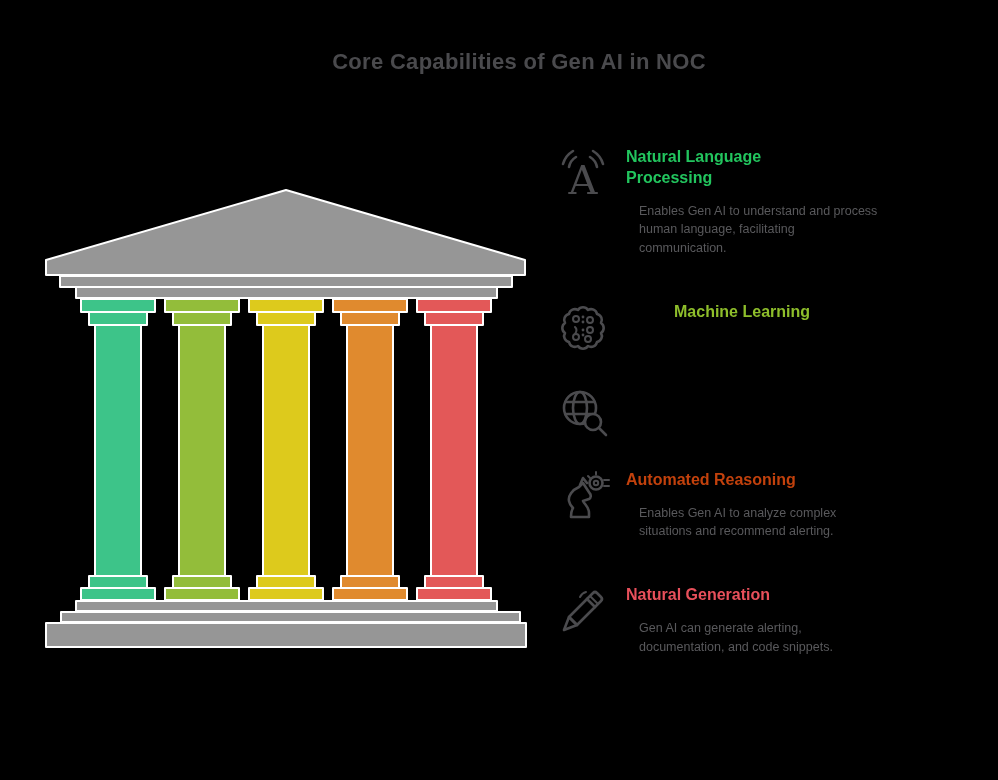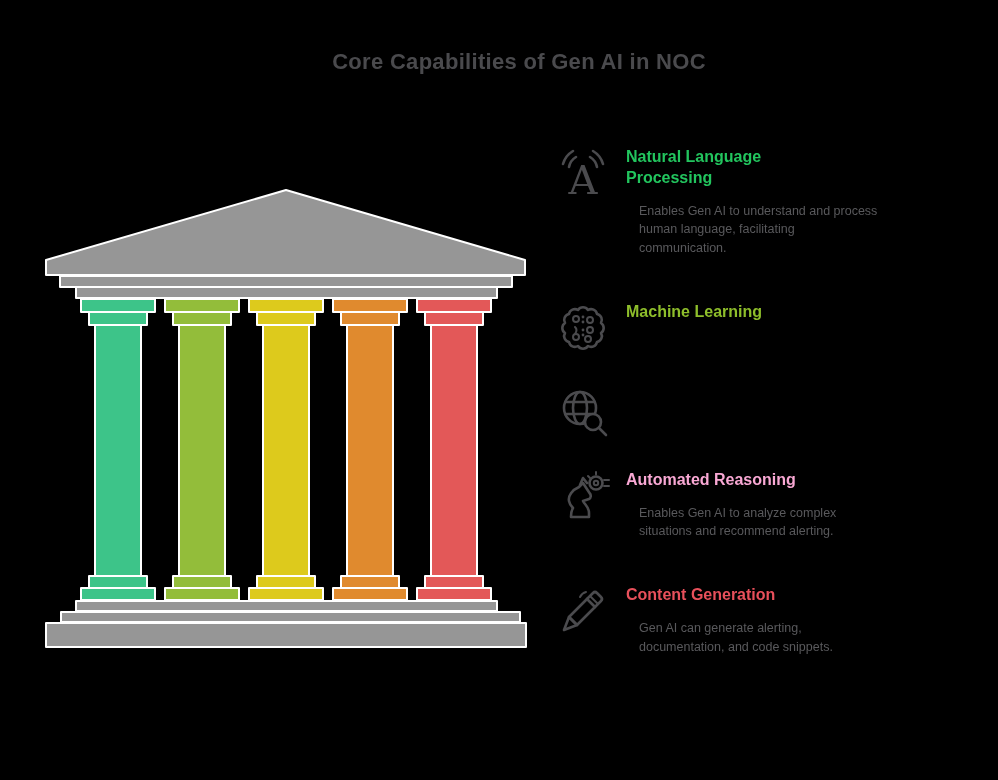--- a/index.html
+++ b/index.html
@@ -99,21 +99,21 @@
           <circle class="dot" cx="27" cy="21" r="1.4"></circle>
         <circle class="lnthin" cx="34" cy="19" r="3"></circle>
         <path class="lnthin" d="M19,26 q3,3 0,7"></path>
         <circle class="lnthin" cx="34" cy="29" r="3"></circle>
         <circle class="dot" cx="27" cy="29" r="1.4"></circle>
           <circle class="dot" cx="27" cy="34" r="1.4"></circle>
         <circle class="lnthin" cx="20" cy="36" r="3"></circle>
         <circle class="lnthin" cx="32" cy="38" r="3"></circle>
       </svg>
       <div class="cap-text">
-        <h3 class="cap-title" style="color: rgb(142, 190, 43);">Machine Learning</h3>
+        <h3 class="cap-title" style="color: rgb(142, 190, 43); margin-left: 48px;">Machine Learning</h3>
       </div>
     </div>
 
     <div class="cap-item">
       <svg class="cap-icon" viewBox="0 0 54 54">
         <circle class="ln" cx="24" cy="23" r="16"></circle>
         <ellipse class="ln" cx="24" cy="23" rx="7" ry="16"></ellipse>
         <line class="ln" x1="10" y1="17" x2="38" y2="17"></line>
         <line class="ln" x1="9.5" y1="29" x2="38.5" y2="29"></line>
         <circle class="mask" cx="37" cy="37" r="8"></circle>
@@ -126,33 +126,33 @@
         <path class="ln" d="M15,48 L33,48 L33,44 C33,38 29,36 27,32 L33,30 C35,29 35.5,26 33.5,24 L27,14 L23,18 C16,21 12,27 13,32 C13.5,35 15,37 17,39 C15,42 15,45 15,48 Z"></path>
         <path class="ln" d="M24,16 L27,9 L31,14"></path>
         <circle class="mask" cx="40" cy="14" r="6.5"></circle>
         <circle class="lnthin" cx="40" cy="14" r="2.2"></circle>
         <line class="lnthin" x1="48" y1="11" x2="53" y2="11"></line>
         <line class="lnthin" x1="48" y1="17" x2="53" y2="17"></line>
         <line class="lnthin" x1="40" y1="5.5" x2="40" y2="3"></line>
         <line class="lnthin" x1="34" y1="9" x2="32" y2="7"></line>
       </svg>
       <div class="cap-text">
-        <h3 class="cap-title" style="color: #f9a8d4;">Automated Reasoning</h3>
+        <h3 class="cap-title" style="color: #c2410c;">Automated Reasoning</h3>
         <p class="cap-desc">Enables Gen AI to analyze complex situations and recommend alerting.</p>
       </div>
     </div>
 
     <div class="cap-item">
       <svg class="cap-icon" viewBox="0 0 54 54">
         <path class="ln" d="M8,46 L13,33 L21,41 Z"></path>
         <path class="ln" d="M13,33 L31,15 L39,23 L21,41 Z"></path>
         <path class="ln" d="M31,15 L37,9 Q39,7 41,9 L45,13 Q47,15 45,17 L39,23"></path>
         <line class="lnthin" x1="34" y1="12" x2="42" y2="20"></line>
         <path class="lnthin" d="M24,13 Q26,9 30,8"></path>
       </svg>
       <div class="cap-text">
-        <h3 class="cap-title" style="color: rgb(232, 80, 91);">Content Generation</h3>
+        <h3 class="cap-title" style="color: rgb(232, 80, 91);">Natural Generation</h3>
         <p class="cap-desc">Gen AI can generate alerting, documentation, and code snippets.</p>
       </div>
     </div>
 
   </div>
 </div>
 
 </body></html>

